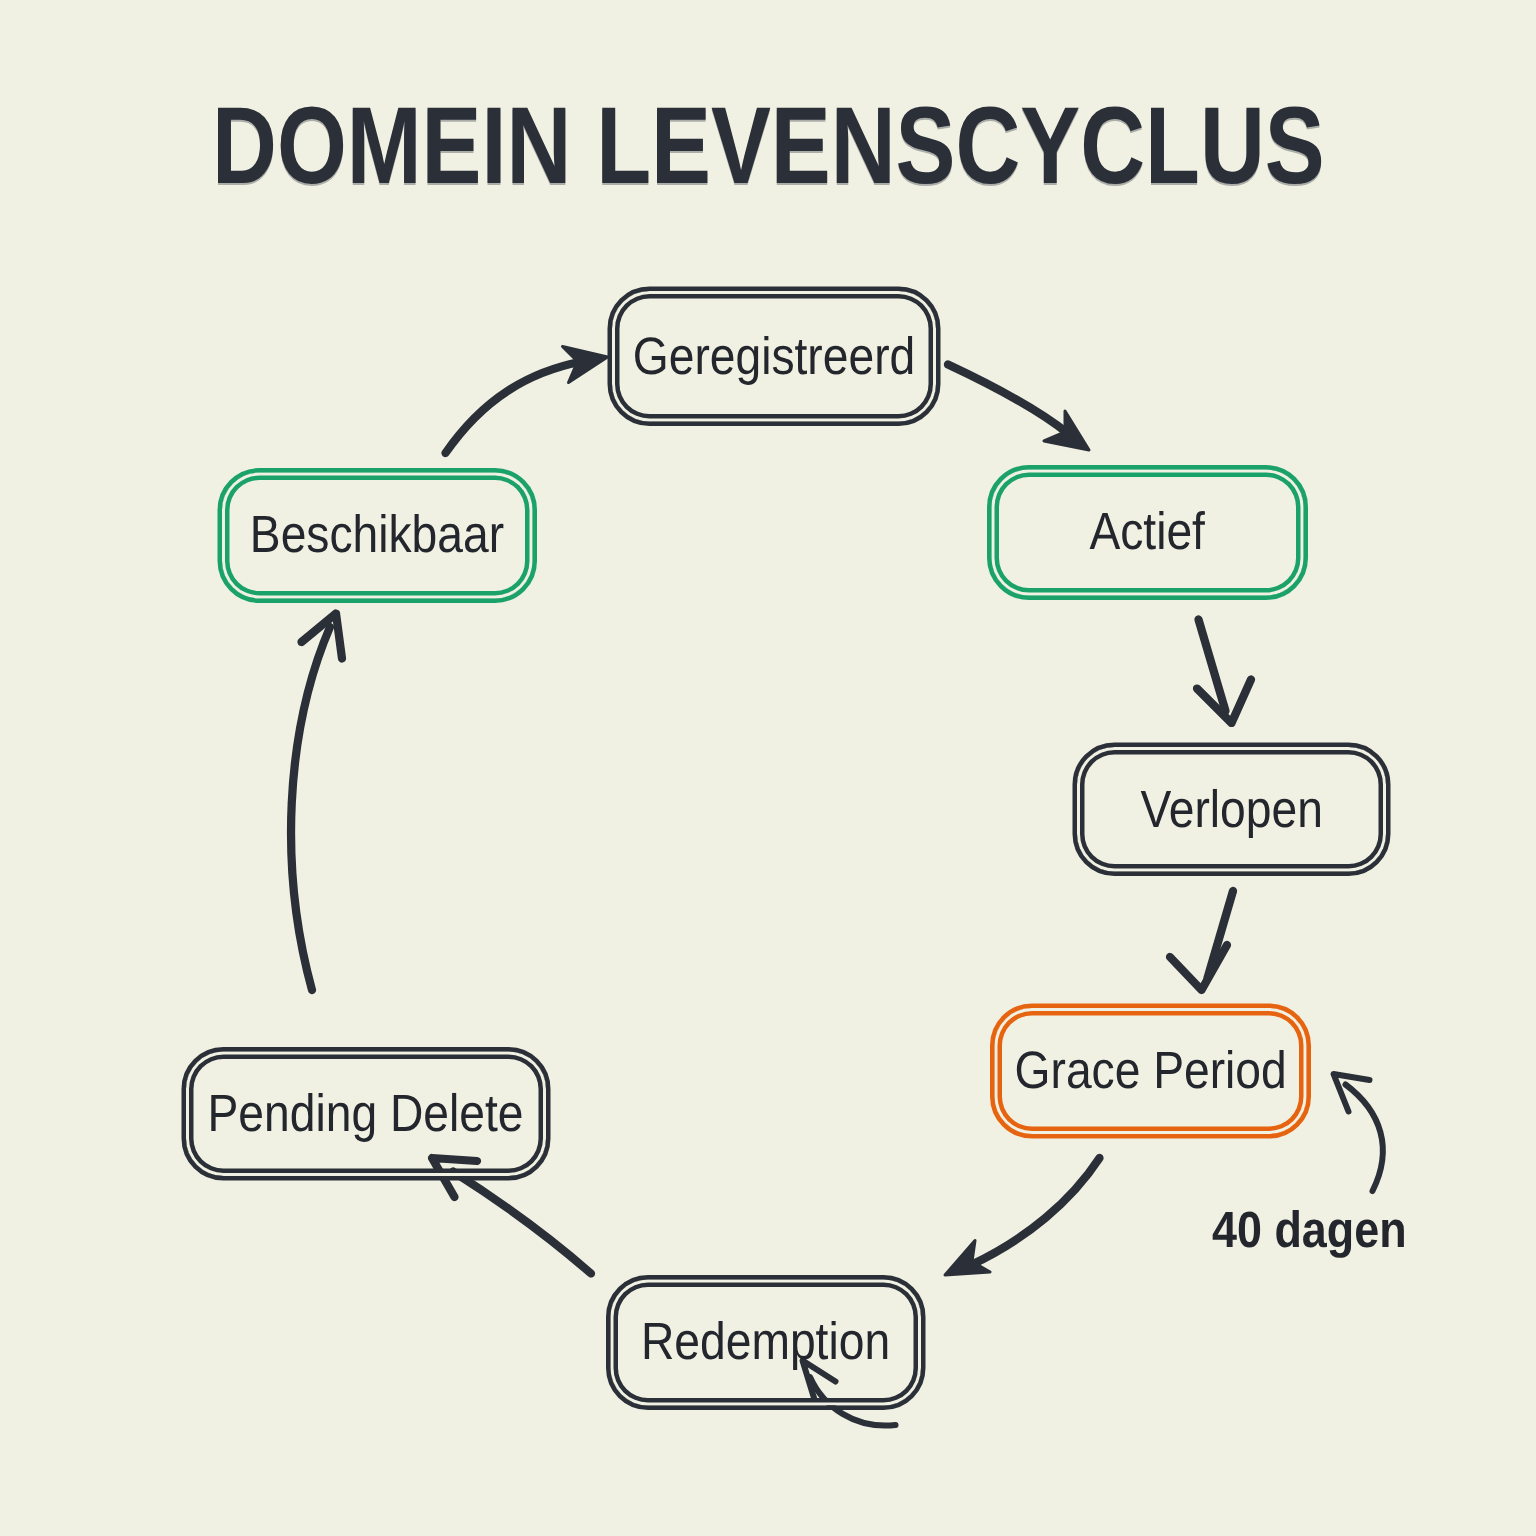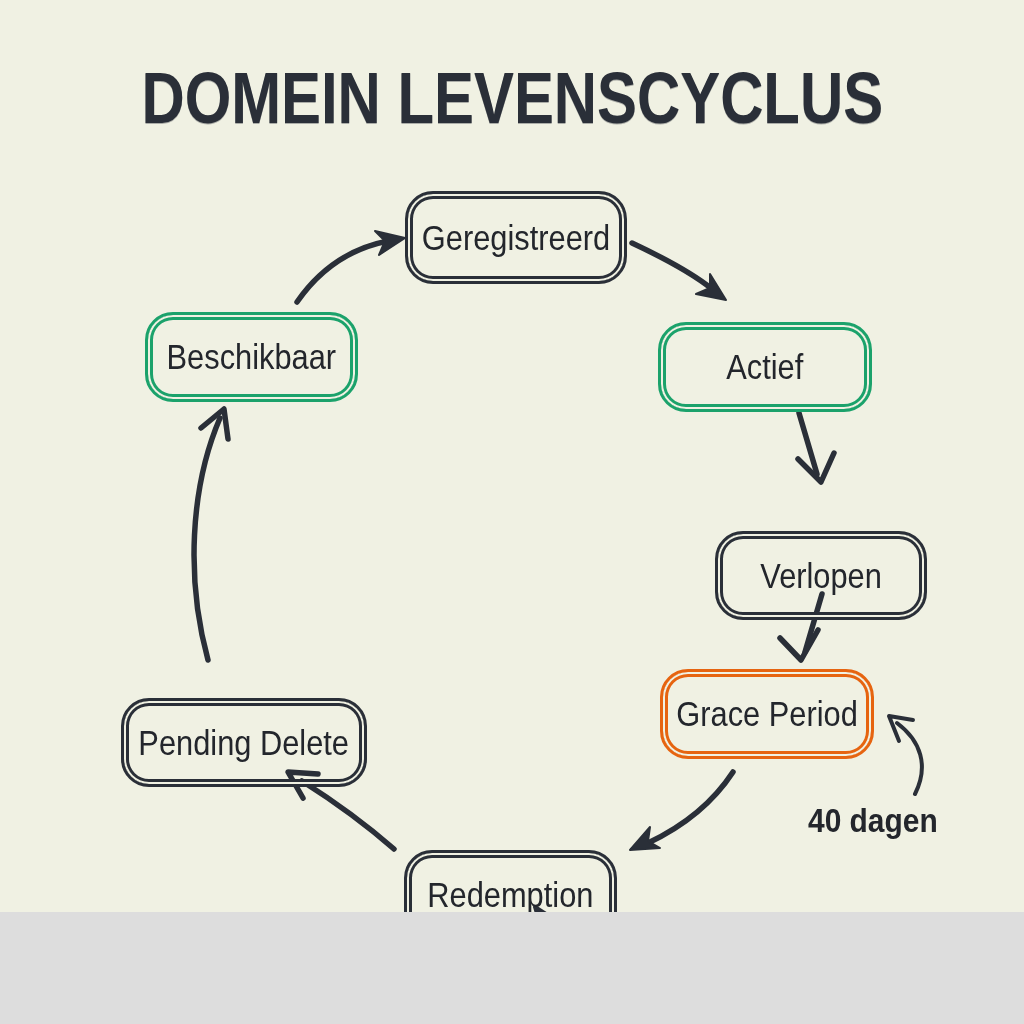--- a/index.html
+++ b/index.html
@@ -10,21 +10,21 @@
     --text: #23262c;
   }
   * { margin: 0; padding: 0; box-sizing: border-box; }
   body {
     background: #ddd;
     font-family: "Liberation Sans", "DejaVu Sans", sans-serif;
   }
   .canvas {
     position: relative;
     width: 1024px;
-    height: 912px;
+    height: 1024px;
     background: var(--background);
     overflow: hidden;
   }
   .title {
     position: absolute;
     top: 56px;
     left: 0;
     right: 0;
     text-align: center;
     color: var(--ink);
@@ -76,22 +76,22 @@
   .box.orange { --c: var(--orange); }
   .box .label {
     display: inline-block;
     font-size: 35px;
     color: var(--text);
     transform: scaleX(0.88);
     transform-origin: center;
     white-space: nowrap;
   }
   .pos-geregistreerd  { left: 405px; top: 191px; width: 222px; height: 93px; }
-  .pos-actief         { left: 658px; top: 310px; width: 214px; height: 90px; margin-top: 12px; }
-  .pos-verlopen       { left: 715px; top: 495px; width: 212px; height: 89px; margin-top: 36px; }
+  .pos-actief         { left: 658px; top: 310px; width: 214px; height: 90px; }
+  .pos-verlopen       { left: 715px; top: 495px; width: 212px; height: 89px; }
   .pos-grace-period   { left: 660px; top: 669px; width: 214px; height: 90px; }
   .pos-redemption     { left: 404px; top: 850px; width: 213px; height: 90px; }
   .pos-pending-delete { left: 121px; top: 698px; width: 246px; height: 89px; }
   .pos-beschikbaar    { left: 145px; top: 312px; width: 213px; height: 90px; }
   .annotation {
     position: absolute;
     color: var(--text);
     white-space: nowrap;
   }
   .annotation > span {

